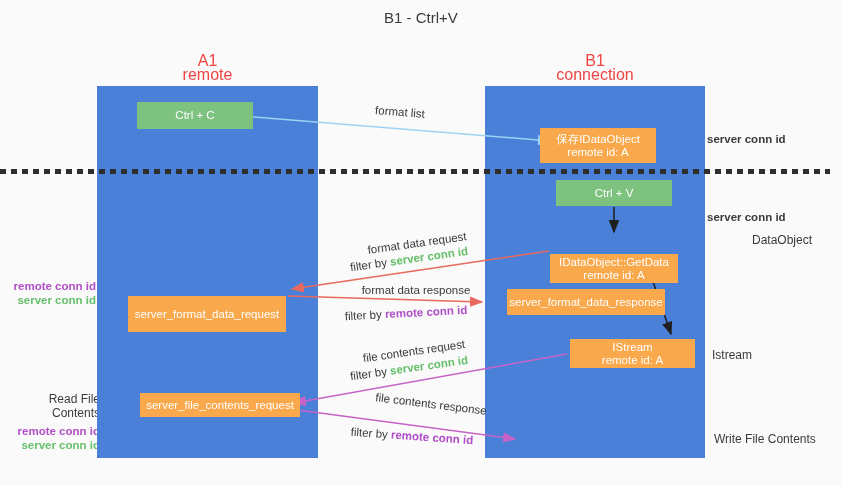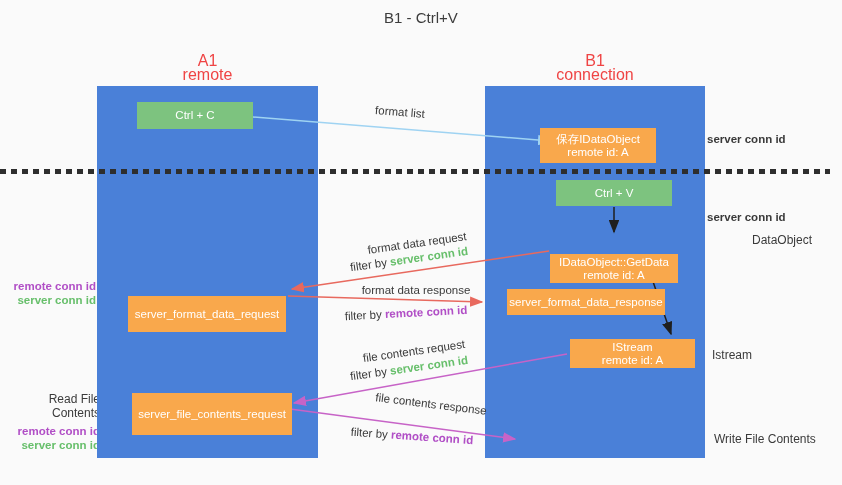--- a/index.html
+++ b/index.html
@@ -113,21 +113,21 @@
 
   <div class="abs node orange" style="left:507px;top:289px;width:158px;height:26px;text-align:right;">
     <div>server_format_data_response</div>
   </div>
 
   <div class="abs node orange" style="left:570px;top:339px;width:125px;height:29px;">
     <div>IStream</div>
     <div>remote id: A</div>
   </div>
 
-  <div class="abs node orange" style="left:132px;top:393px;width:160px;height:42px;">
+  <div class="abs node orange" style="left:140px;top:393px;width:160px;height:24px;">
     <div>server_file_contents_request</div>
   </div>
 
 
   <div class="abs alabel c" style="left:400px;top:112px;transform:translate(-50%,-50%) rotate(4.5deg);">format list</div>
 
   <div class="abs alabel c" style="left:417px;top:243px;transform:translate(-50%,-50%) rotate(-8deg);">format data request</div>
   <div class="abs alabel c" style="left:409px;top:259px;transform:translate(-50%,-50%) rotate(-8deg);"><span>filter by </span><span class="green-id">server conn id</span></div>
 
   <div class="abs alabel c" style="left:416px;top:290px;">format data response</div>

